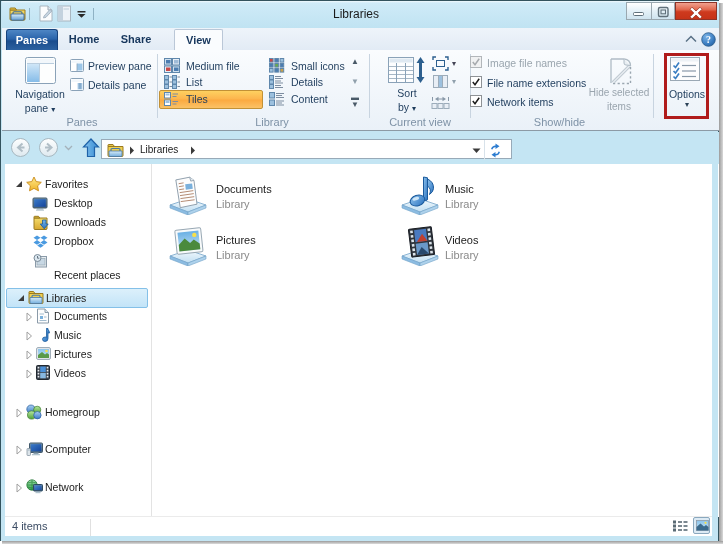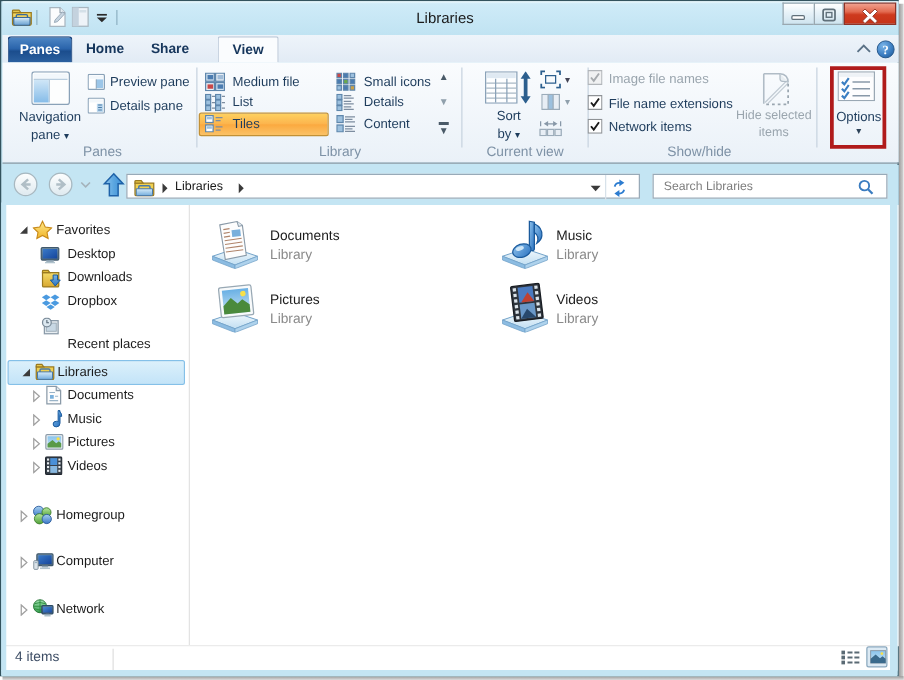--- a/index.html
+++ b/index.html
@@ -486,27 +486,20 @@
             </svg>
           </div>
       <div class="abs" style="left:382px;top:0;width:1px;height:20px;background:#d8e2ea;"></div>
       <div class="abs" style="left:385px;top:2px;">
             <svg width="17" height="17">
         <path d="M4 7 Q5 3.5 8.5 3.5 L8.5 1.5 L12.5 4.2 L8.5 7 L8.5 5 Q6 5 5.4 7.5 Z" fill="#2c7cd0"></path>
         <path d="M13 10 Q12 13.5 8.5 13.5 L8.5 15.5 L4.5 12.8 L8.5 10 L8.5 12 Q11 12 11.6 9.5 Z" fill="#2c7cd0"></path>
       </svg>
           </div>
     </div>
-    <div id="searchbox">
-          <span style="position:absolute;left:8px;top:4px;">Search Libraries</span>
-      <svg width="14" height="14" style="position:absolute;right:9px;top:3px;">
-        <circle cx="5.5" cy="5.5" r="3.8" fill="none" stroke="#3a7cc0" stroke-width="1.5"></circle>
-        <line x1="8.4" y1="8.4" x2="12" y2="12" stroke="#3a7cc0" stroke-width="1.9"></line>
-      </svg>
-    </div>
   </div>
   <div id="main">
     <div id="navsep"></div>
     <div id="libsel"></div>
 
     <div class="abs" style="left:13px;top:16px;">
           <svg width="8" height="8">
             <path d="M7 1 L7 7 L1 7 Z" fill="#3c3c3c"></path>
           </svg>
         </div>

